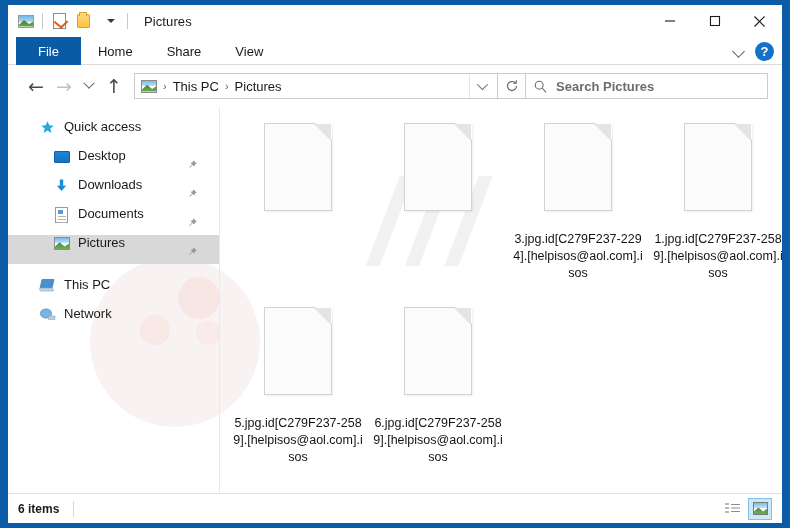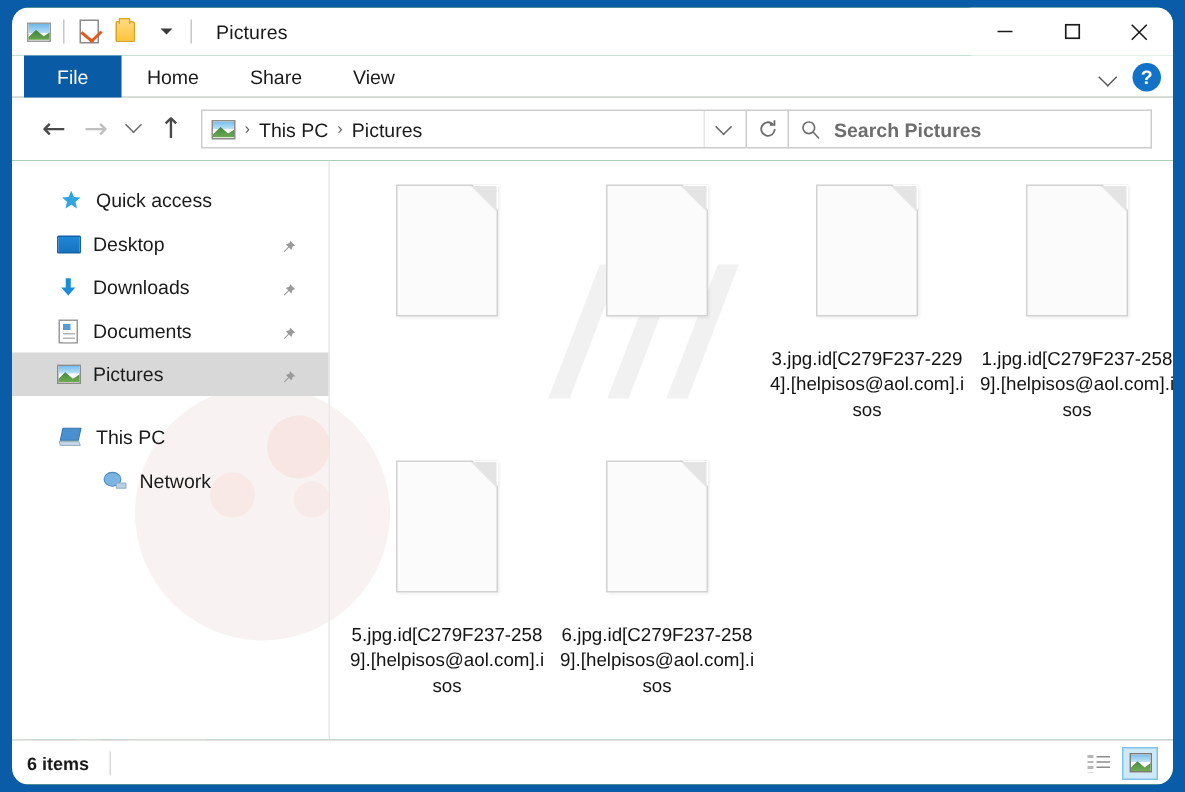--- a/index.html
+++ b/index.html
@@ -8,24 +8,23 @@
     font-family: "Liberation Sans", sans-serif;
     overflow: hidden;
   }
   body { background: #0b5ca8; }
 
   
   #window {
     position: absolute;
     left: 8px; top: 5px;
     width: 774px; height: 518px;
-    background: #15803d;
+    background: #6d28d9;
     display: flex; flex-direction: column;
     overflow: hidden;
-    border-radius: 11px;
   }
 
   
   #titlebar {
     height: 32px; min-height: 32px;
     background: #ffffff;
     display: flex; align-items: center;
     padding-left: 8px;
     position: relative;
   }
@@ -148,25 +147,25 @@
 
   
   #body { flex:1; display:flex; min-height:0; position:relative; overflow:hidden; }
 
   #sidebar {
     width:212px; min-width:212px; background:#ffffff;
     padding-top:12px; position:relative; z-index:2;
     border-right:1px solid #e8e8e8;
   }
   .nav-item {
-    height:29px; display:flex; align-items:center;
+    height:29px; display:flex; align-items:flex-start;
     font-size:13px; color:#1a1a1a; position:relative;
   }
   .nav-item.lvl0 { padding-left:30px; }
-  .nav-item.lvl1 { padding-left:28px; }
+  .nav-item.lvl1 { padding-left:44px; }
   .nav-item.sel { background:#d8d8d8; }
   .nav-ico { width:19px; height:17px; margin-right:7px; display:flex; align-items:center; justify-content:center; flex:0 0 auto;}
   .pin {
     position:absolute; right:20px; top:50%; transform:translateY(-50%);
     width:12px;height:12px;
   }
   .gap { height:13px; }
 
   
   .ico-star { width:15px;height:15px; }
@@ -471,21 +470,21 @@
       <div class="nav-item lvl0" style="position:relative;z-index:2;">
         <span class="nav-ico">
           <svg class="ico-pc" viewBox="0 0 17 15">
               <path d="M3 1.5 H15 L13.2 9.5 H1.2 Z" fill="#4a8fd0" stroke="#3573ad" stroke-width=".7"></path>
               <path d="M0.4 10.3 H13.6 L14.6 13 H1.3 Z" fill="#c3d4e4" stroke="#8fa8c0" stroke-width=".6"></path>
             </svg>
         </span>
         <span>This PC</span>
       </div>
 
-      <div class="nav-item lvl0" style="position:relative;z-index:2;margin-left:29px;">
+      <div class="nav-item lvl0" style="position:relative;z-index:2;">
         <span class="nav-ico">
           <svg class="ico-net" viewBox="0 0 17 15">
               <ellipse cx="7" cy="6.5" rx="5.6" ry="4.6" fill="#7ab4e0" stroke="#4a88bd" stroke-width=".7"></ellipse>
               <path d="M9.5 9 L16 9 L16 12.5 L9.5 12.5 Z" fill="#b9cfe2" stroke="#8aa6bd" stroke-width=".6"></path>
             </svg>
         </span>
         <span>Network</span>
       </div>
     </div>
 

